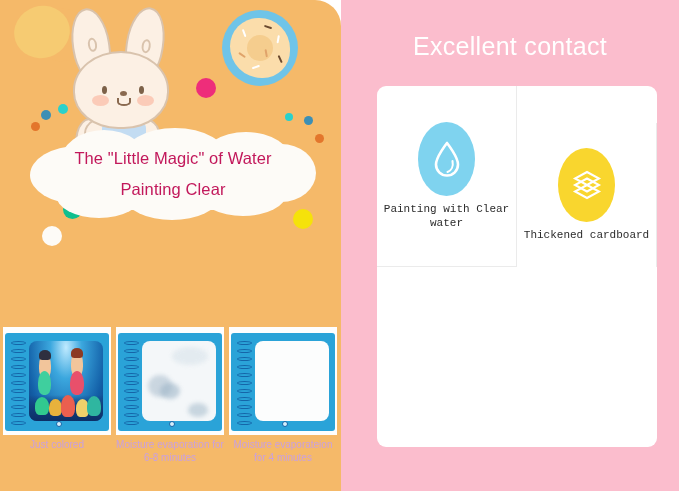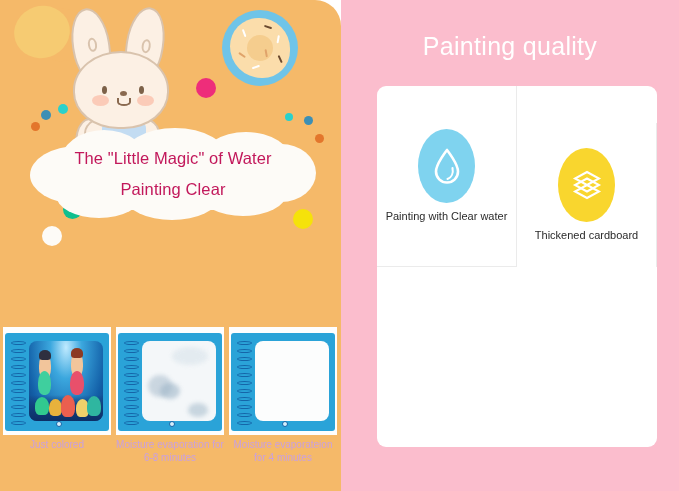--- a/index.html
+++ b/index.html
@@ -93,21 +93,21 @@
     font-size:25px;color:#ffffff;letter-spacing:.3px;}
   .grid{position:absolute;left:36px;top:86px;width:280px;height:361px;
     background:#ffffff;border-radius:9px;display:grid;
     grid-template-columns:1fr 1fr;grid-template-rows:1fr 1fr;overflow:hidden;}
   .cell{display:flex;flex-direction:column;align-items:center;justify-content:center;gap:6px;
     box-sizing:border-box;}
   .cell.c0{border-right:1px solid #ebebeb;border-bottom:1px solid #ebebeb;}
   .cell.c1{border-bottom:1px solid #ebebeb;}
   .cell.c2{border-right:1px solid #ebebeb;margin-top:37px;}
   .oval{width:57px;height:74px;border-radius:50%;display:flex;align-items:center;justify-content:center;}
-  .cell-label{font-size:11px;color:#2b2b2b;text-align:center;line-height:14px;}
+  .cell-label{font-size:11px;color:#2b2b2b;text-align:center;line-height:14px;font-family:Liberation Mono, monospace;}
 </style>
 </head>
 <body>
 
 <div class="stage">
 
   <div class="left-panel">
 
     <div class="moon"></div>
 
@@ -263,21 +263,21 @@
             <div class="bk-btn"></div>
           </div>
         </div>
         <div class="bkcap">Moisture evaporateion for 4 minutes</div>
       </div>
 
     </div>
   </div>
 
   <div class="right-panel">
-    <div class="rp-title">Painting quality</div>
+    <div class="rp-title">Excellent contact</div>
 
     <div class="grid">
 
       <div class="cell c0">
         <div class="oval" style="background:#7fd3ef;">
           <svg width="30" height="38" viewBox="0 0 30 38" aria-hidden="true">
             <path d="M15 3 C15 3 4 17 4 24.5 C4 30.8 8.9 35.5 15 35.5 C21.1 35.5 26 30.8 26 24.5 C26 17 15 3 15 3 Z" fill="none" stroke="#ffffff" stroke-width="2.6" stroke-linejoin="round"></path>
             <path d="M20.5 21 C21.5 26 19.5 30.5 15.5 32" fill="none" stroke="#ffffff" stroke-width="2.1" stroke-linecap="round"></path>
           </svg>
         </div>

